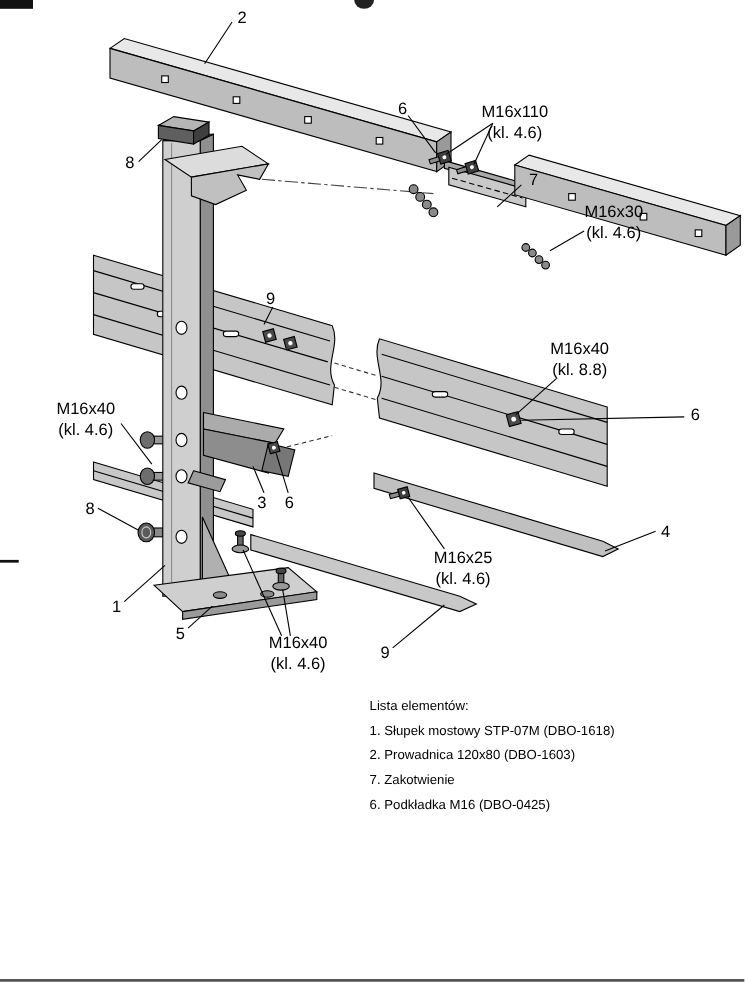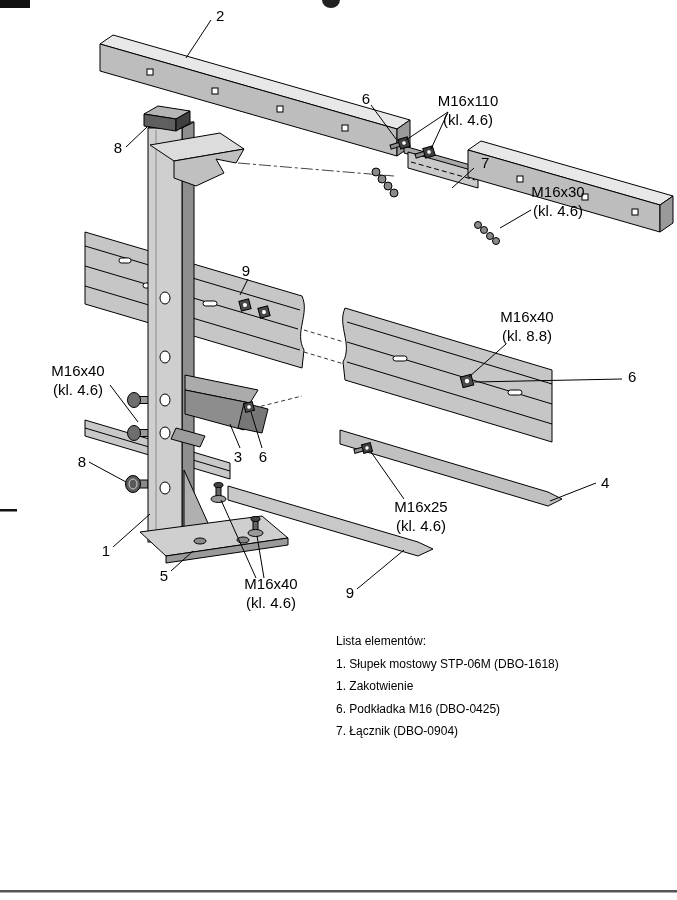--- a/index.html
+++ b/index.html
@@ -253,19 +253,19 @@
     <text x="350" y="598" text-anchor="middle">9</text>
     <text x="106" y="556" text-anchor="middle">1</text>
     <text x="164" y="581" text-anchor="middle">5</text>
     <text x="271" y="589" text-anchor="middle">M16x40</text>
     <text x="271" y="608" text-anchor="middle">(kl. 4.6)</text>
   </g>
 </svg>
 
 <div class="parts-list">
   <div class="pl-row">Lista elementów:</div>
-  <div class="pl-row">1. Słupek mostowy STP-06M (DBO-1618)</div>
-  <div class="pl-row">1. Zakotwienie</div>
+  <div class="pl-row">1. Słupek mostowy STP-07M (DBO-1618)</div>
+  <div class="pl-row">2. Prowadnica 120x80 (DBO-1603)</div>
+  <div class="pl-row">7. Zakotwienie</div>
   <div class="pl-row">6. Podkładka M16 (DBO-0425)</div>
-  <div class="pl-row">7. Łącznik (DBO-0904)</div>
 </div>
 
 </div>
 
 </body></html>

